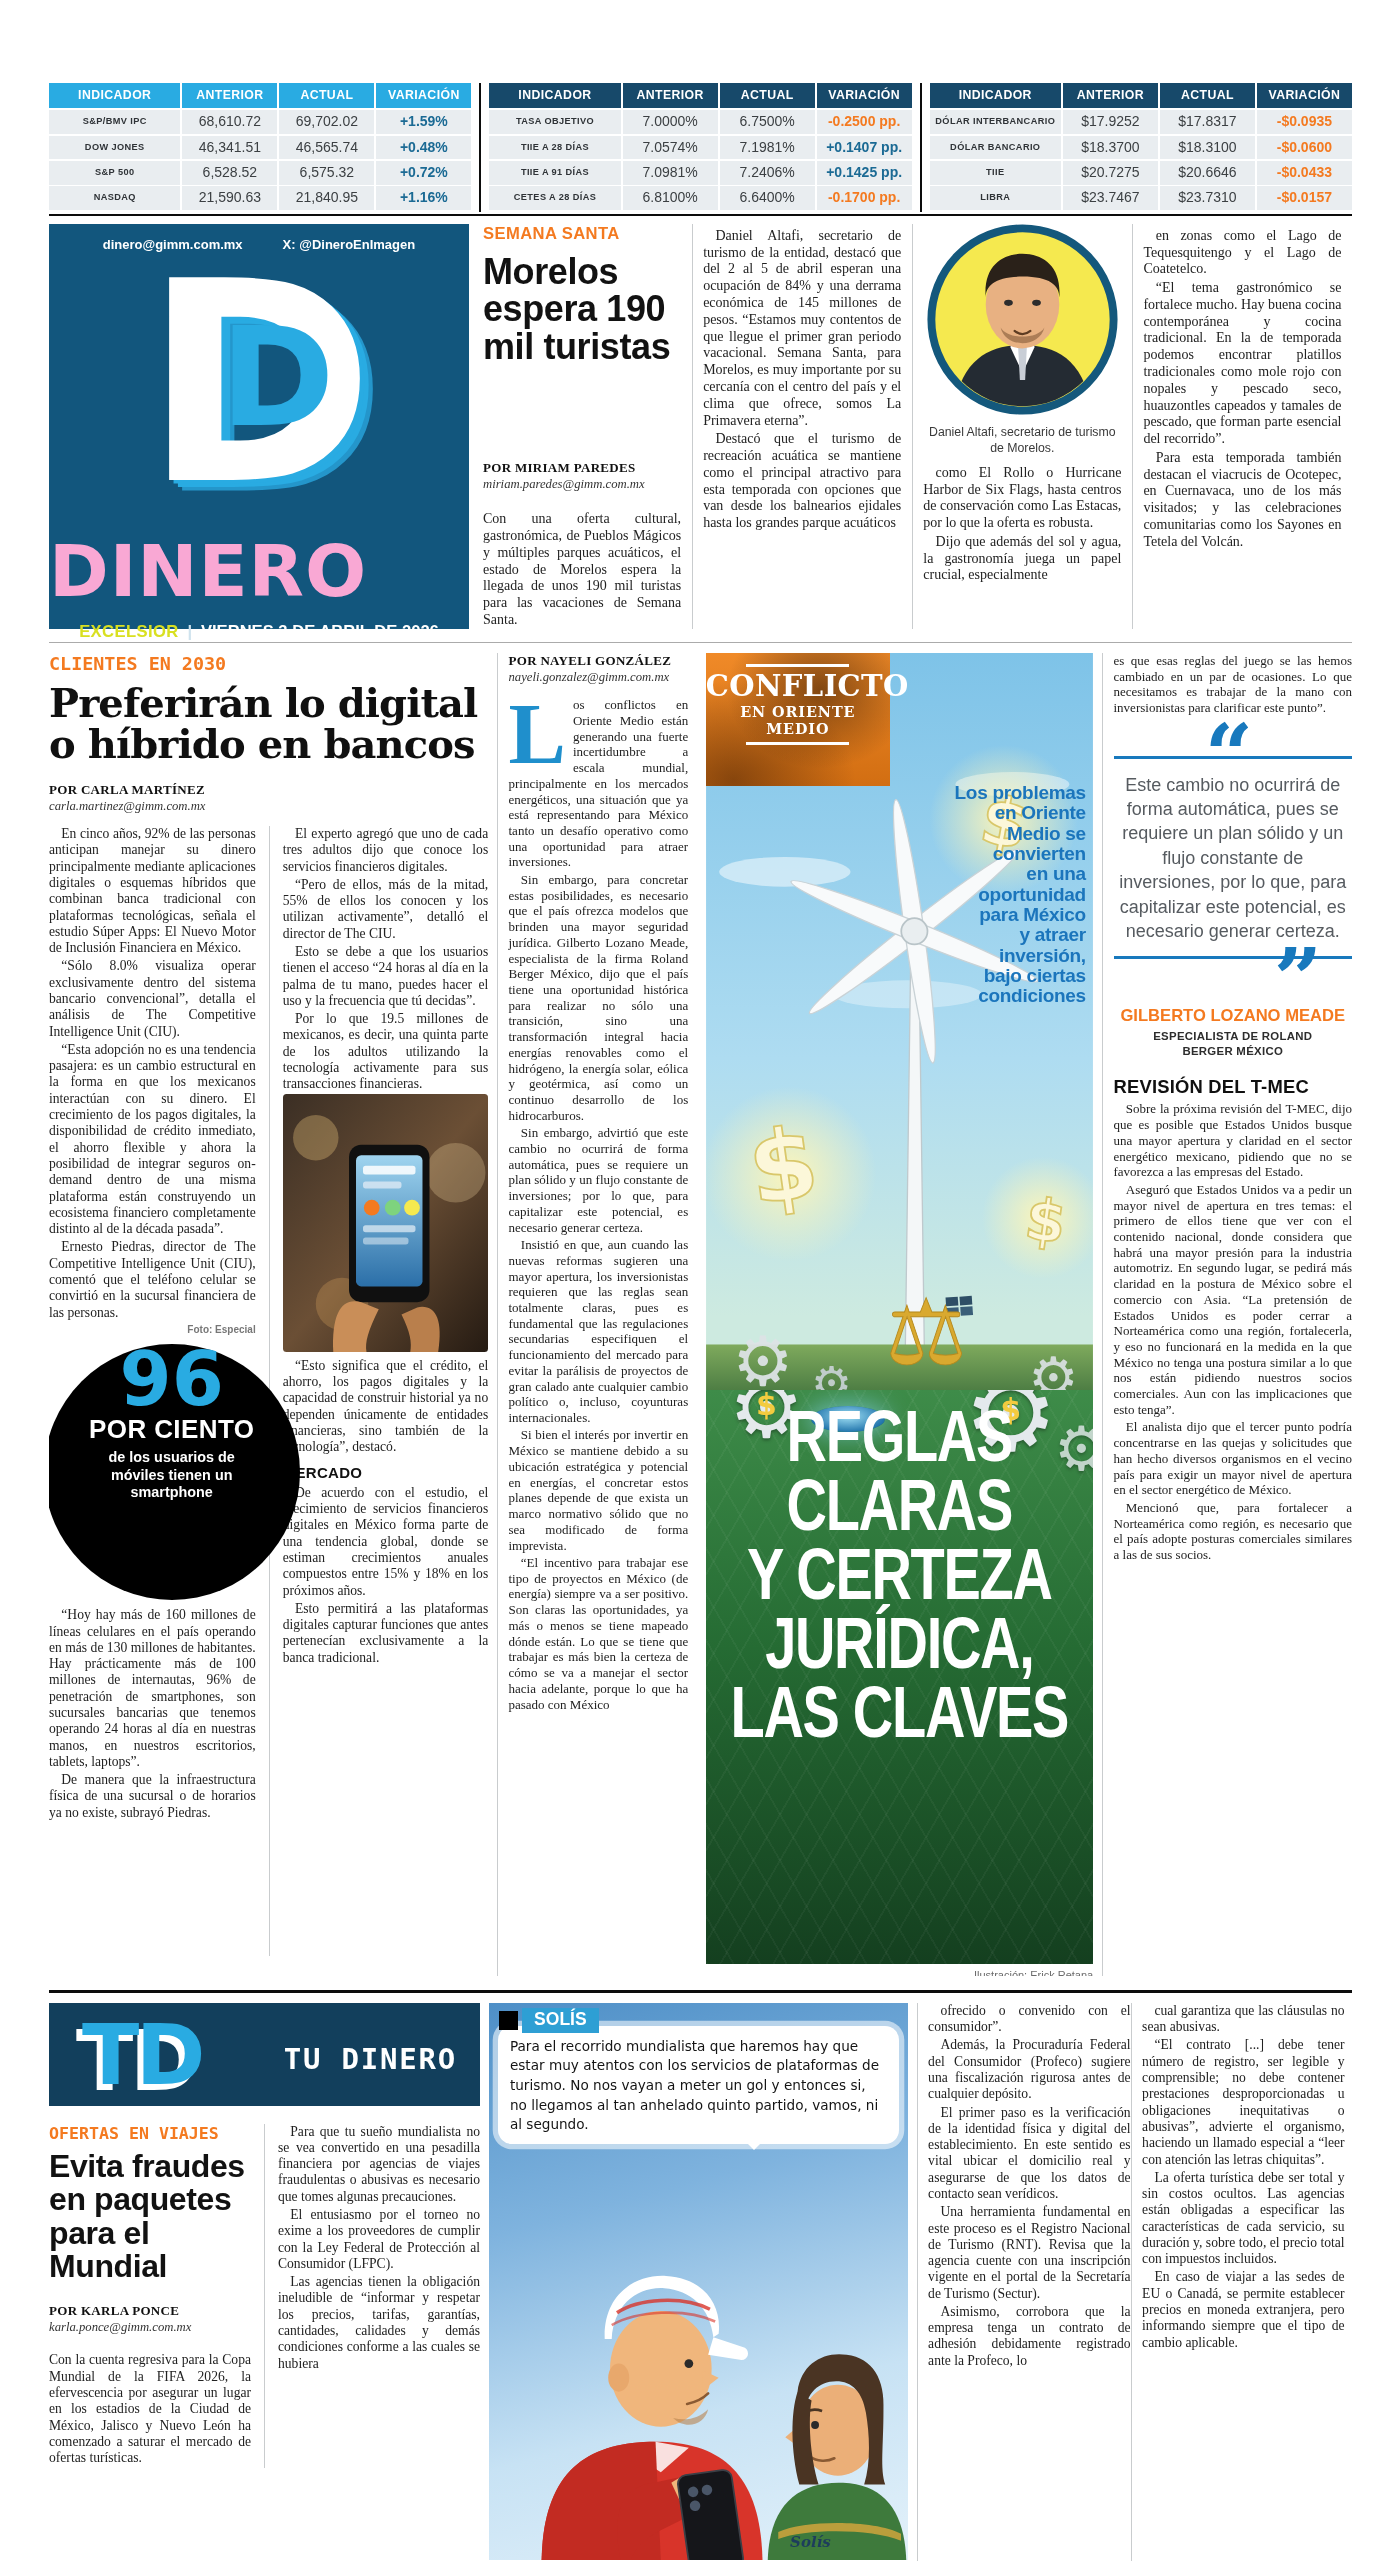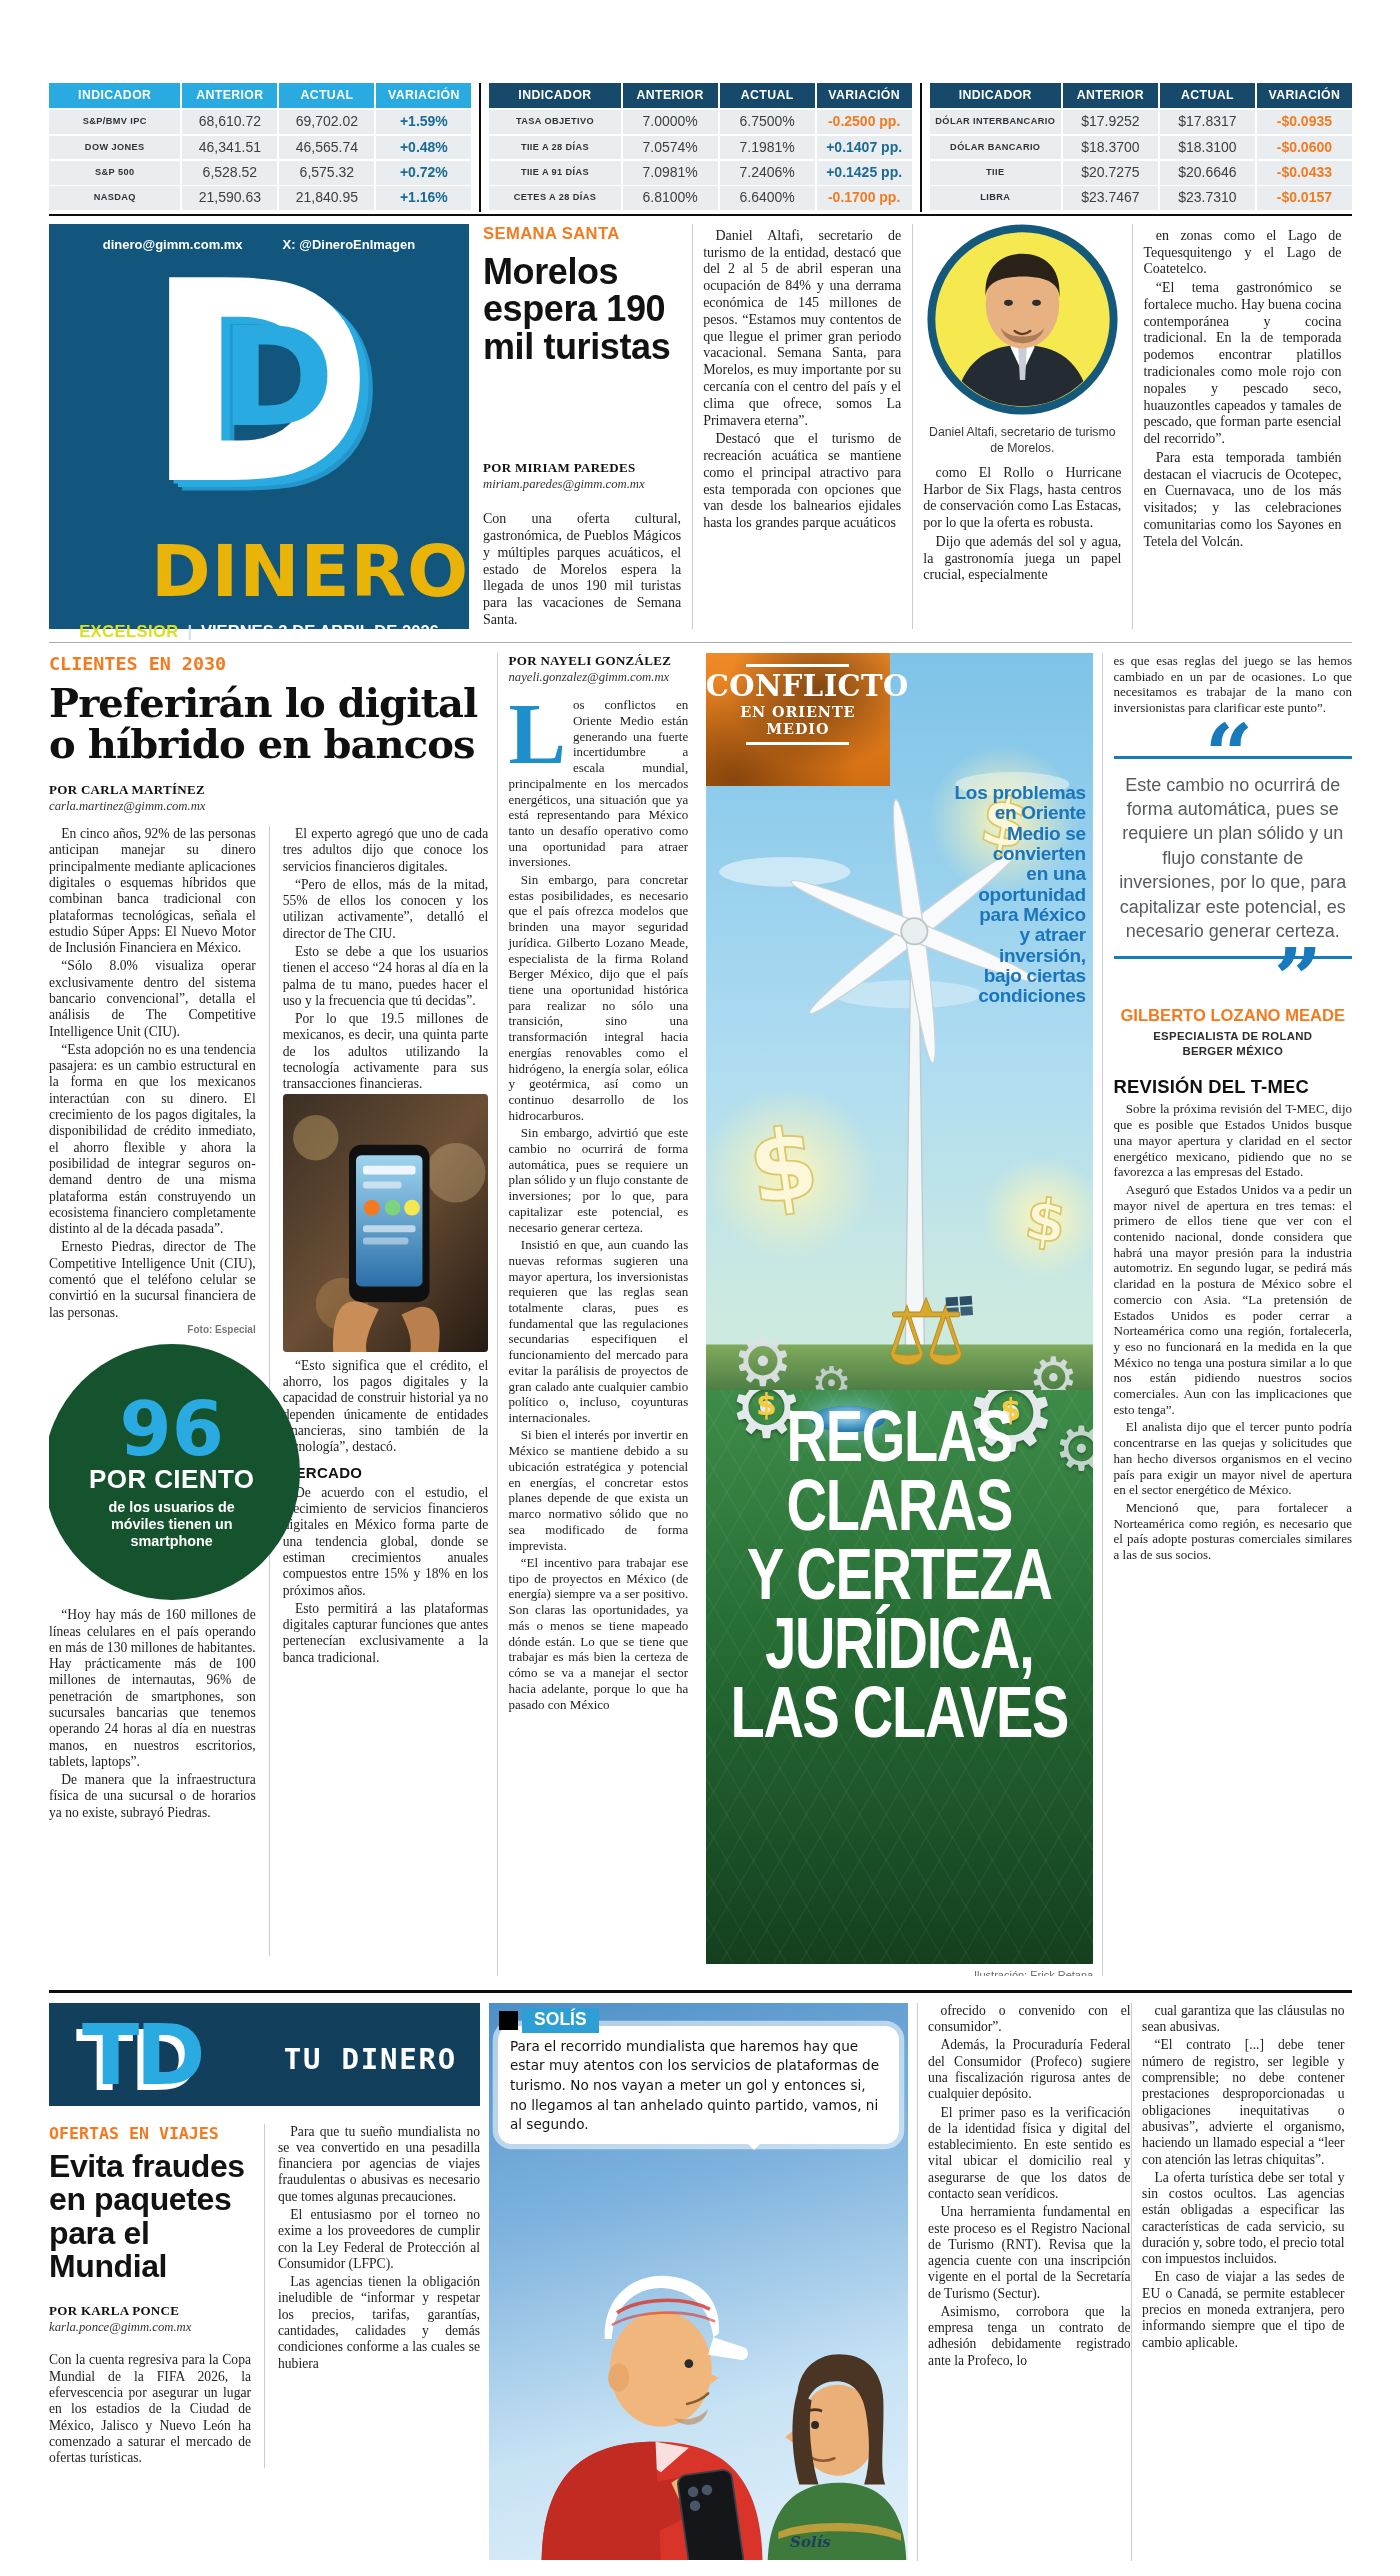--- a/index.html
+++ b/index.html
@@ -32,21 +32,21 @@
   
   .mastrow { display:flex; gap:14px; margin-top:7.9px; height:405px; }
   .dblock { width:420px; background:#12567D; position:relative; flex:none; }
   .contact { display:flex; justify-content:center; gap:40px; padding-top:13px;
              font:700 13px "Liberation Sans", sans-serif; color:#fff;text-align:center; }
   .bigD { position:relative; height:256px; margin-top:3.5px; text-align:center; }
   .d1 { font:800 278px/256px "DejaVu Sans", sans-serif; color:#fff;
         text-shadow:4.4px 3.5px 0 #29ABE2, 8.8px 7px 0 #29ABE2, 13px 10.5px 0 #2496CB; }
   .d2 { position:absolute; top:53px; left:50%; transform:translateX(-34%);
         font:800 138px/138px "DejaVu Sans", sans-serif; color:#29ABE2; }
-  .dword { text-align:right; font:800 72px/72px "DejaVu Sans", sans-serif; color:#eab308; letter-spacing:0.9px; margin-top:23px; }
+  .dword { text-align:left; font:800 72px/72px "DejaVu Sans", sans-serif; color:#f9a8d4; letter-spacing:0.9px; margin-top:23px; }
   .dmeta { text-align:center; margin-top:15px; font:700 16.6px "Liberation Sans", sans-serif; color:#fff; }
   .dmeta .exc { color:#D9E021; letter-spacing:0.4px; }
   .dmeta .sep { margin:0 8.8px; color:#cfe3ee; }
 
   .semana { flex:1; display:flex; }
   .scol { flex:1; padding:0 10.5px; }
   .scol:first-child { padding-left:0; }
   .scol + .scol { border-left:0.9px solid #C9CCCE; }
   .kicker { font:700 16.6px "Liberation Sans", sans-serif; color:#F47A20; letter-spacing:0.4px; }
   .kicker.mono { font:700 18.4px "DejaVu Sans Mono", monospace; letter-spacing:0; }
@@ -67,22 +67,22 @@
   .colC { width:405px; flex:none; padding:0 8.8px; }
   .colD { width:250px; flex:none; border-left:0.9px solid #C9CCCE; padding-left:10.5px; overflow:hidden; }
 
   .chead { font:700 40px/1.02 "DejaVu Serif", serif; color:#101010; margin:8.8px 0 17.5px; letter-spacing:-0.9px; }
   .cols2 { display:flex; margin-top:12.3px; height:1130px; overflow:hidden; }
   .cols2 > div { flex:1; }
   .cols2 > div + div { border-left:0.9px solid #C9CCCE; padding-left:13px; margin-left:13px; }
   .subhead { font:800 15px "Liberation Sans", sans-serif; color:#111; margin:8.8px 0 3.5px; letter-spacing:0.3px; }
 
   .circle-graphic { position:relative; width:256px; height:256px; border-radius:50%;
-     background:#14532d; color:#fff; text-align:center; margin:8.8px -44px 7px -5.3px; z-index:2;
-     display:flex; flex-direction:column; justify-content:center; }
+     background:#000000; color:#fff; text-align:center; margin:8.8px -44px 7px -5.3px; z-index:2;
+     display:flex; flex-direction:column; }
   .cg-num { font:800 75px/70px "DejaVu Sans", sans-serif; color:#29ABE2; }
   .cg-lab { font:800 26px/30px "Liberation Sans", sans-serif; letter-spacing:0.4px; }
   .cg-desc { font:700 14.4px/1.2 "Liberation Sans", sans-serif; width:166px; margin:5.3px auto 0; }
   .fcredit { font:700 10px "Liberation Sans", sans-serif; color:#777; text-align:right; margin:3.5px 0 1.8px; }
   .photo-fig { width:100%; height:258px; border-radius:3.5px; overflow:hidden; margin-bottom:5.3px; }
 
   .dcap { float:left; font:700 86px/67px "Liberation Serif", serif; color:#1F8FCC; margin:3.5px 7px 0 0; }
   .colB .bp, .colD .bp { font-size:13px; line-height:1.21; }
 
   

